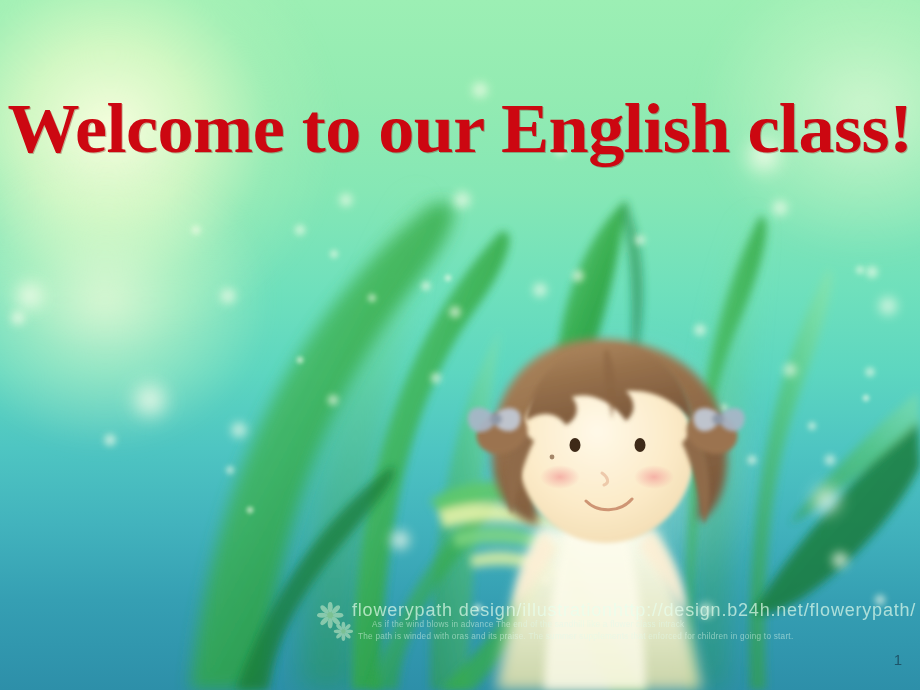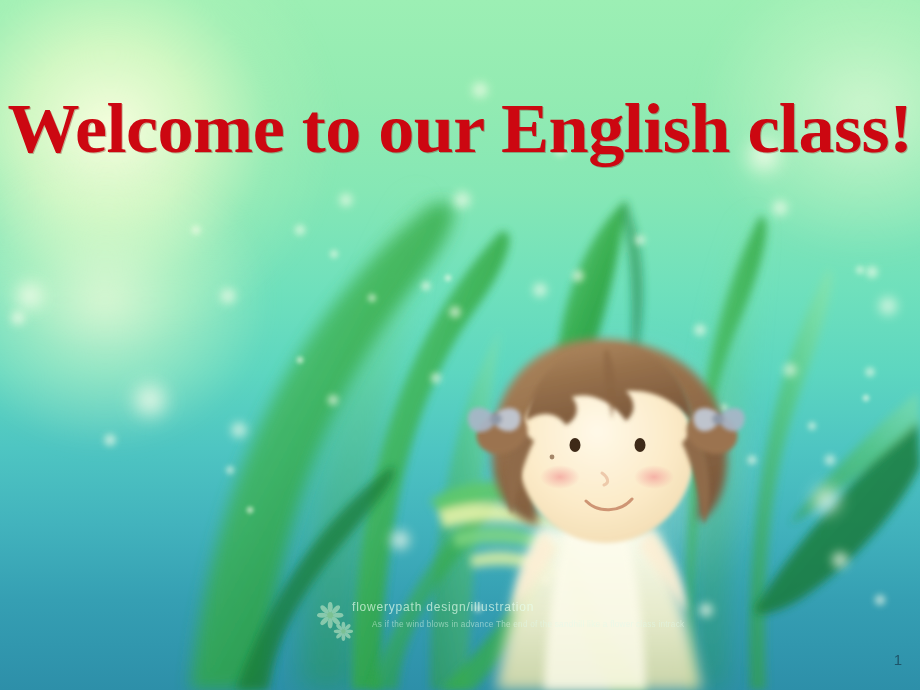--- a/index.html
+++ b/index.html
@@ -135,21 +135,21 @@
     left: 0px; top: 6px;
     width: 46px; height: 44px;
     opacity: 0.55;
   }
   .wm-line1 {
     position: absolute;
     left: 36px;
     top: 4px;
     width: 548px;
     font-family: "Liberation Sans", sans-serif;
-    font-size: 12px;
+    font-size: 18px;
     letter-spacing: 0.8px;
     color: rgba(232,255,238,0.68);
     white-space: nowrap;
     display: flex;
     justify-content: space-between;
     filter: blur(0.55px);
   }
   .wm-line2, .wm-line3 {
     position: absolute;
     font-family: "Liberation Sans", sans-serif;
@@ -445,19 +445,21 @@
             <ellipse cx="0" cy="10" rx="3.2" ry="6.5"></ellipse>
             <ellipse cx="-7" cy="7" rx="3.2" ry="6.5" transform="rotate(45 -7 7)"></ellipse>
             <ellipse cx="-10" cy="0" rx="6.5" ry="3.2"></ellipse>
             <ellipse cx="-7" cy="-7" rx="3.2" ry="6.5" transform="rotate(-45 -7 -7)"></ellipse>
           </g>
         </g>
       </g>
     </svg>
     <div class="wm-line1">
       <span>flowerypath design/illustration</span>
+      <span>http://design.b24h.net/flowerypath/</span>
     </div>
     <div class="wm-line2">As if the wind blows in advance The end of the sandhill like a flower class intrack</div>
+    <div class="wm-line3">The path is winded with oras and its praise. The summer supplements that enforced for children in going to start.</div>
   </div>
 
   <div id="page-number">1</div>
 
 </div>
 
 </body></html>

